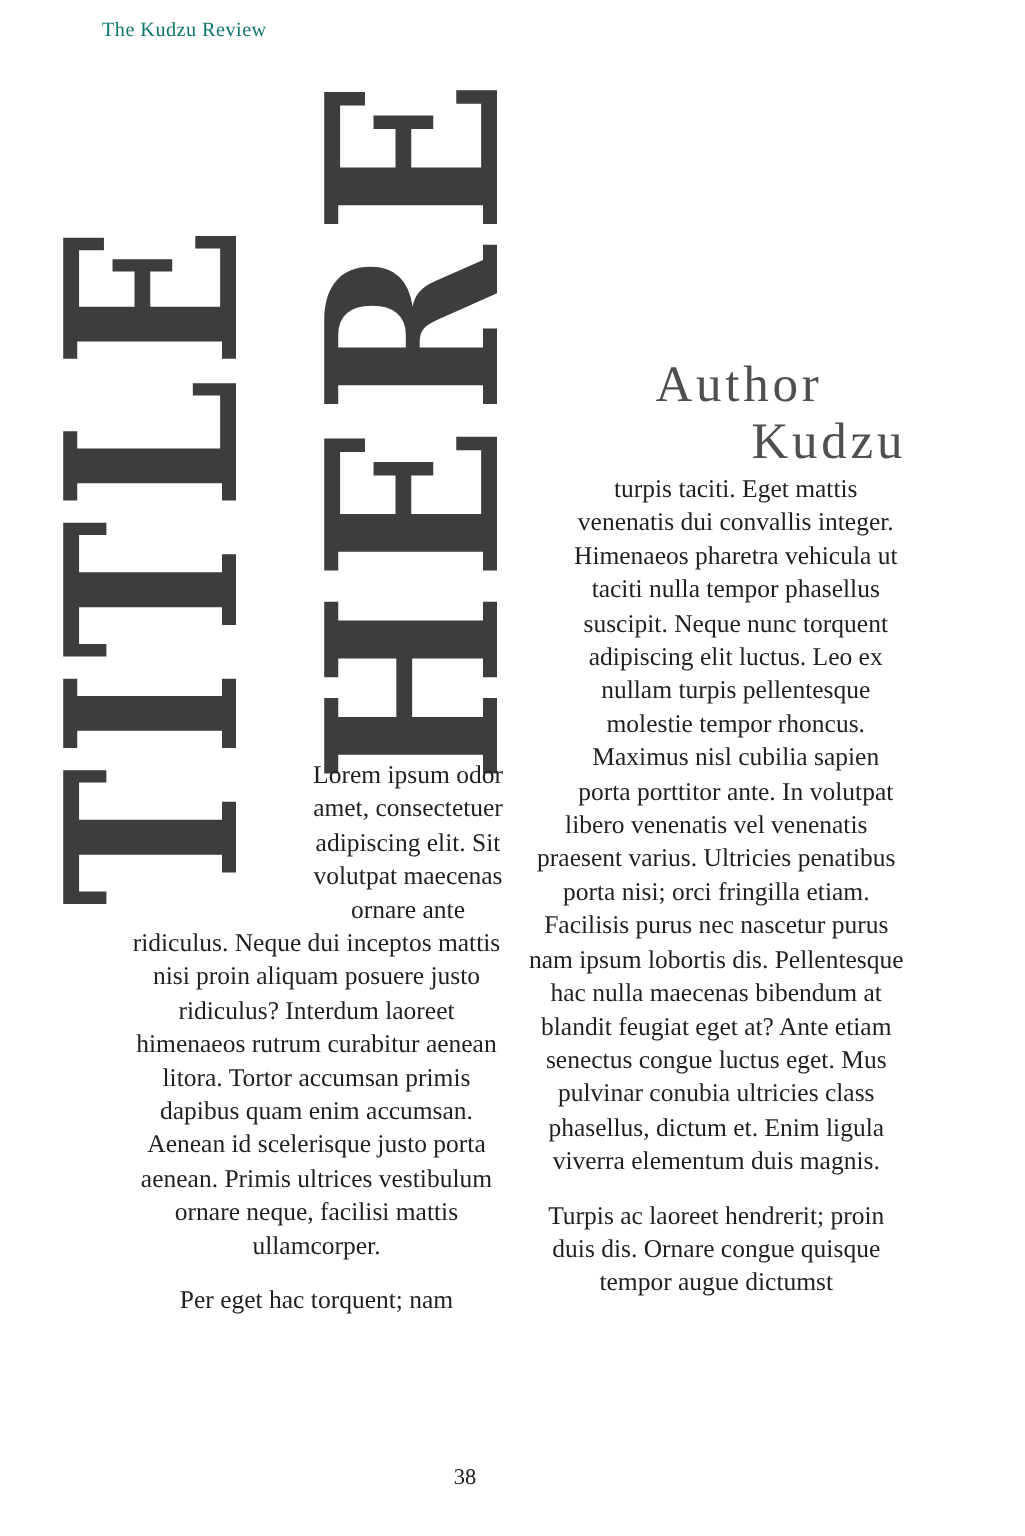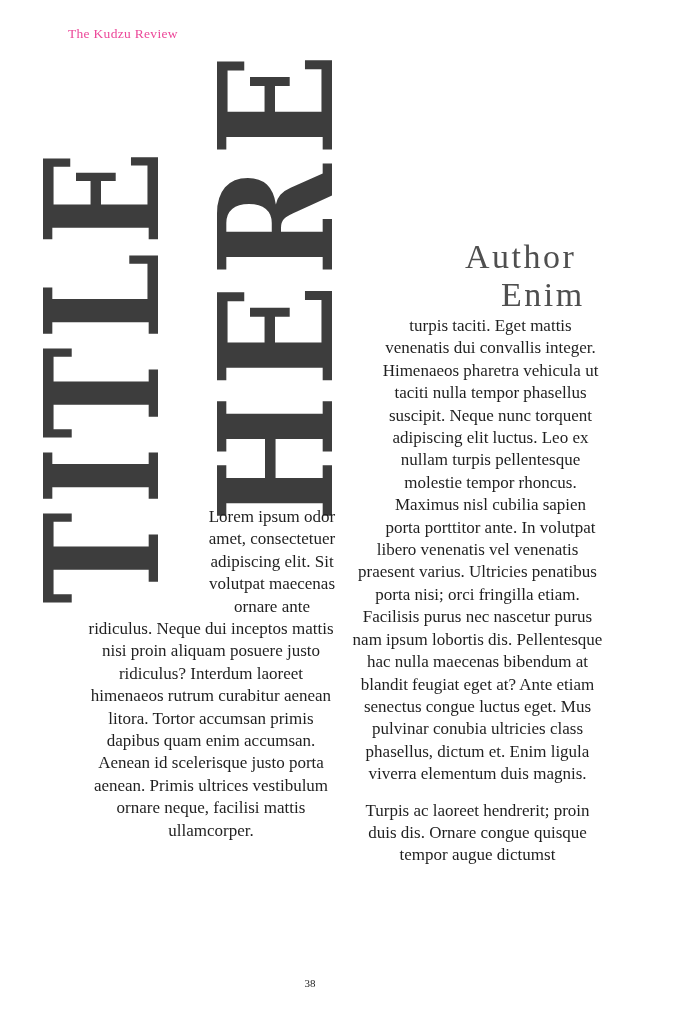--- a/index.html
+++ b/index.html
@@ -10,24 +10,24 @@
     height:1024px;
     margin:0 auto;
     background:#ffffff;
     overflow:hidden;
     font-family:"Liberation Serif", serif;
     color:#1f1f1f;
   }
   .masthead {
     position:absolute;
     left:68px;
-    top:26px;
+    top:12px;
     font-size:13.5px;
     letter-spacing:0.3px;
-    color:#ec4899;
+    color:#0f766e;
   }
   .display-word {
     position:absolute;
     transform-origin:0 0;
     white-space:nowrap;
     font-family:"DejaVu Serif", serif;
     font-weight:bold;
     color:#3d3d3d;
     line-height:1;
   }
@@ -45,21 +45,21 @@
     letter-spacing:10px;
     transform:rotate(-90deg) scaleX(0.85);
   }
   .author-word {
     position:absolute;
     font-family:"Liberation Serif", serif;
     font-size:34px;
     letter-spacing:2.5px;
     color:#4f4f4f;
   }
-  .author-line1 { left:437px; top:238px;margin-left:28px; }
+  .author-line1 { left:437px; top:238px; }
   .author-line2 { left:501px; top:276px; }
   .body-col {
     position:absolute;
     font-size:17px;
     line-height:22.4px;
     color:#1f1f1f;
     text-align:center;
   }
   .left-col  { left:85px;  top:506px; width:252px; }
   .right-col { left:352px; top:315px; width:251px; }
@@ -67,43 +67,44 @@
   .body-col p + p { margin-top:14px; }
   .float-spacer { float:left; }
   .spacer-title { width:122px; height:112px; }
   .spacer-here  { width:26px;  height:203px; }
   .page-number {
     position:absolute;
     left:0;
     top:977px;
     width:620px;
     text-align:center;
-    font-size:11px;
+    font-size:15px;
     color:#1c1c1c;
   }
 </style>
 </head>
 <body>
 
 <div class="page">
 
   <div class="masthead">The Kudzu Review</div>
 
   <div class="display-word word-title">TITLE</div>
 
   <div class="display-word word-here">HERE</div>
 
   <div class="author-word author-line1">Author</div>
 
-  <div class="author-word author-line2">Enim</div>
+  <div class="author-word author-line2">Kudzu</div>
 
   <div class="body-col left-col">
     <p>
       <span class="float-spacer spacer-title"></span><span>Lorem ipsum odor amet, consectetuer adipiscing elit. Sit volutpat maecenas ornare ante ridiculus. Neque dui inceptos mattis nisi proin aliquam posuere justo ridiculus? Interdum laoreet himenaeos rutrum curabitur aenean litora. Tortor accumsan primis dapibus quam enim accumsan. Aenean id scelerisque justo porta aenean. Primis ultrices vestibulum ornare neque, facilisi mattis ullamcorper.</span>
     </p>
+    <p>Per eget hac torquent; nam</p>
   </div>
 
   <div class="body-col right-col">
     <p>
       <span class="float-spacer spacer-here"></span><span>turpis taciti. Eget mattis venenatis dui convallis integer. Himenaeos pharetra vehicula ut taciti nulla tempor phasellus suscipit. Neque nunc torquent adipiscing elit luctus. Leo ex nullam turpis pellentesque molestie tempor rhoncus. Maximus nisl cubilia sapien porta porttitor ante. In volutpat libero venenatis vel venenatis praesent varius. Ultricies penatibus porta nisi; orci fringilla etiam. Facilisis purus nec nascetur purus nam ipsum lobortis dis. Pellentesque hac nulla maecenas bibendum at blandit feugiat eget at? Ante etiam senectus congue luctus eget. Mus pulvinar conubia ultricies class phasellus, dictum et. Enim ligula viverra elementum duis magnis.</span>
     </p>
     <p>Turpis ac laoreet hendrerit; proin duis dis. Ornare congue quisque tempor augue dictumst</p>
   </div>
 
   <div class="page-number">38</div>

